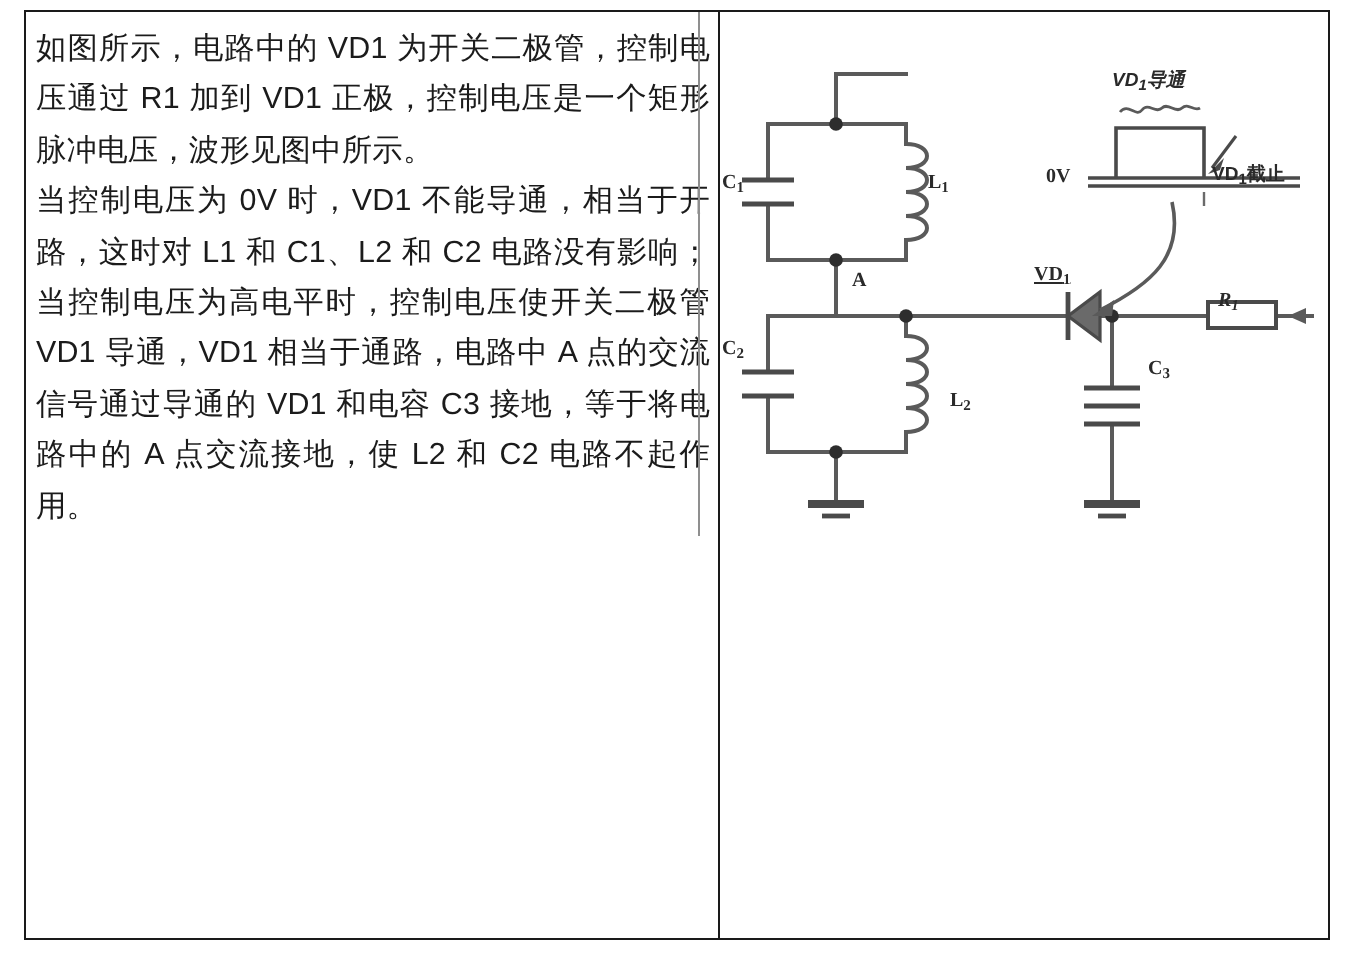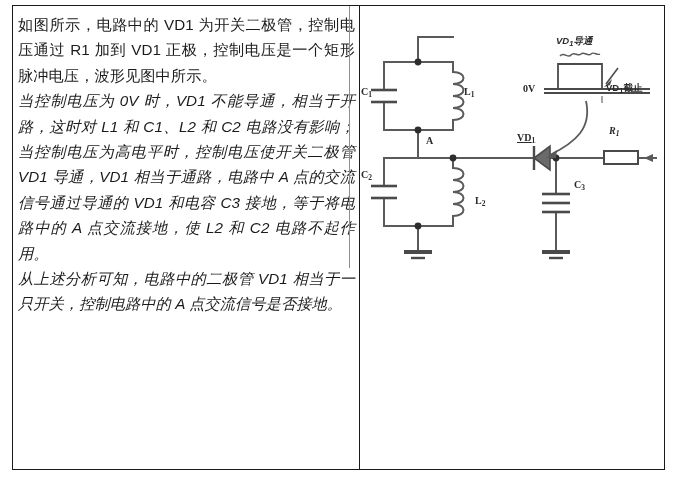--- a/index.html
+++ b/index.html
@@ -63,21 +63,21 @@
     font-family: "Liberation Sans", "DejaVu Sans", sans-serif;
     font-size: 15.2px;
     line-height: 25.4px;
     color: #1b1b1b;
     letter-spacing: 0.1px;
     margin: 0;
     text-align: justify;
     text-justify: inter-ideograph;
     white-space: pre-wrap;
   }
-  .para + .para { margin-top: 0px; font-style: italic; }
+  .para + .para { margin-top: 0px; }
 
   
   .schematic {
     position: absolute;
     left: 0;
     top: 0;
     width: 304px;
     height: 461px;
   }
   .sch-label {
@@ -104,21 +104,20 @@
 <body>
 
 <div id="page">
 
   <div class="table-frame">
 
     <div class="cell-text">
       <div class="inner-rule"></div>
       <p class="para">如图所示，电路中的 VD1 为开关二极管，控制电压通过 R1 加到 VD1 正极，控制电压是一个矩形脉冲电压，波形见图中所示。</p>
       <p class="para">当控制电压为 0V 时，VD1 不能导通，相当于开路，这时对 L1 和 C1、L2 和 C2 电路没有影响；当控制电压为高电平时，控制电压使开关二极管 VD1 导通，VD1 相当于通路，电路中 A 点的交流信号通过导通的 VD1 和电容 C3 接地，等于将电路中的 A 点交流接地，使 L2 和 C2 电路不起作用。</p>
-      <p class="para">从上述分析可知，电路中的二极管 VD1 相当于一只开关，控制电路中的 A 点交流信号是否接地。</p>
     </div>
 
     <div class="cell-figure">
 
       <svg class="schematic" viewBox="0 0 304 461">
         <g stroke="#5a5a5a" stroke-width="2" fill="none" stroke-linecap="square">
 
           <path d="M58 31 L93 31"></path>
           <path d="M58 31 L58 56"></path>
 
@@ -239,21 +238,21 @@
       </div>
       <div class="sch-label" style="left:104px; top:81px;">
         <span>L</span><span class="sub">1</span>
       </div>
       <div class="sch-label" style="left:115px; top:190px;">
         <span>L</span><span class="sub">2</span>
       </div>
       <div class="sch-label" style="left:157px; top:127px;text-decoration:underline;">
         <span>VD</span><span class="sub">1</span>
       </div>
-      <div class="sch-label" style="left:249px; top:120px;font-style:italic;">
+      <div class="sch-label" style="left:249px; top:140px;font-style:italic;">
         <span>R</span><span class="sub">1</span>
       </div>
       <div class="sch-label" style="left:66px; top:130px;">
         <span>A</span>
       </div>
 
       <div class="sch-label" style="left:163px; top:78px;">
         <span>0V</span>
       </div>
       <div class="sch-label cn" style="left:196px; top:30px;font-style:italic;">

